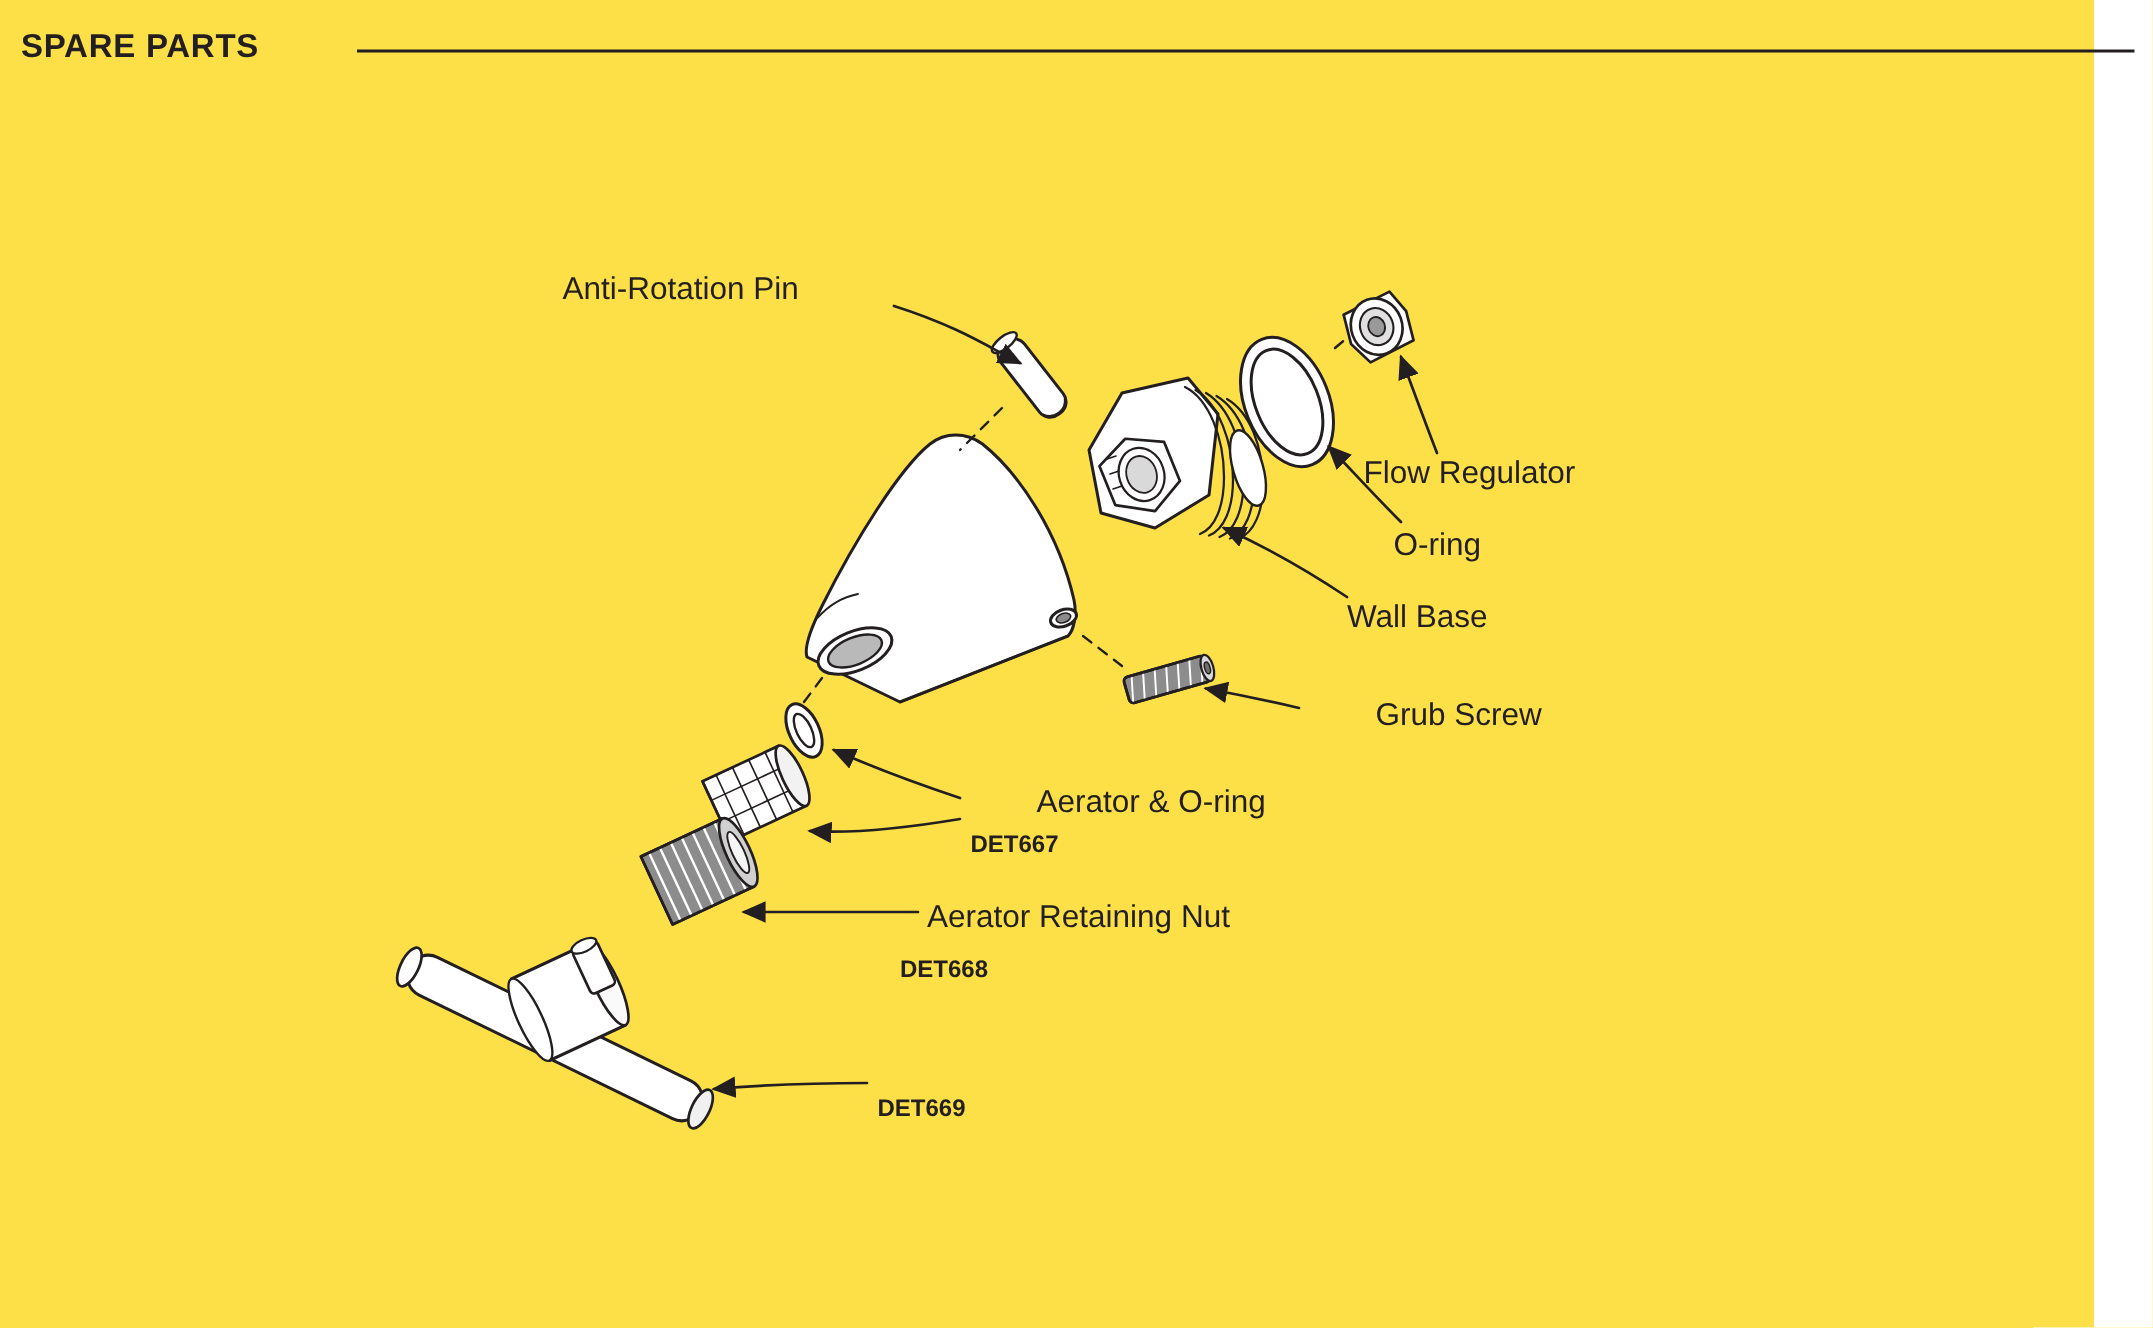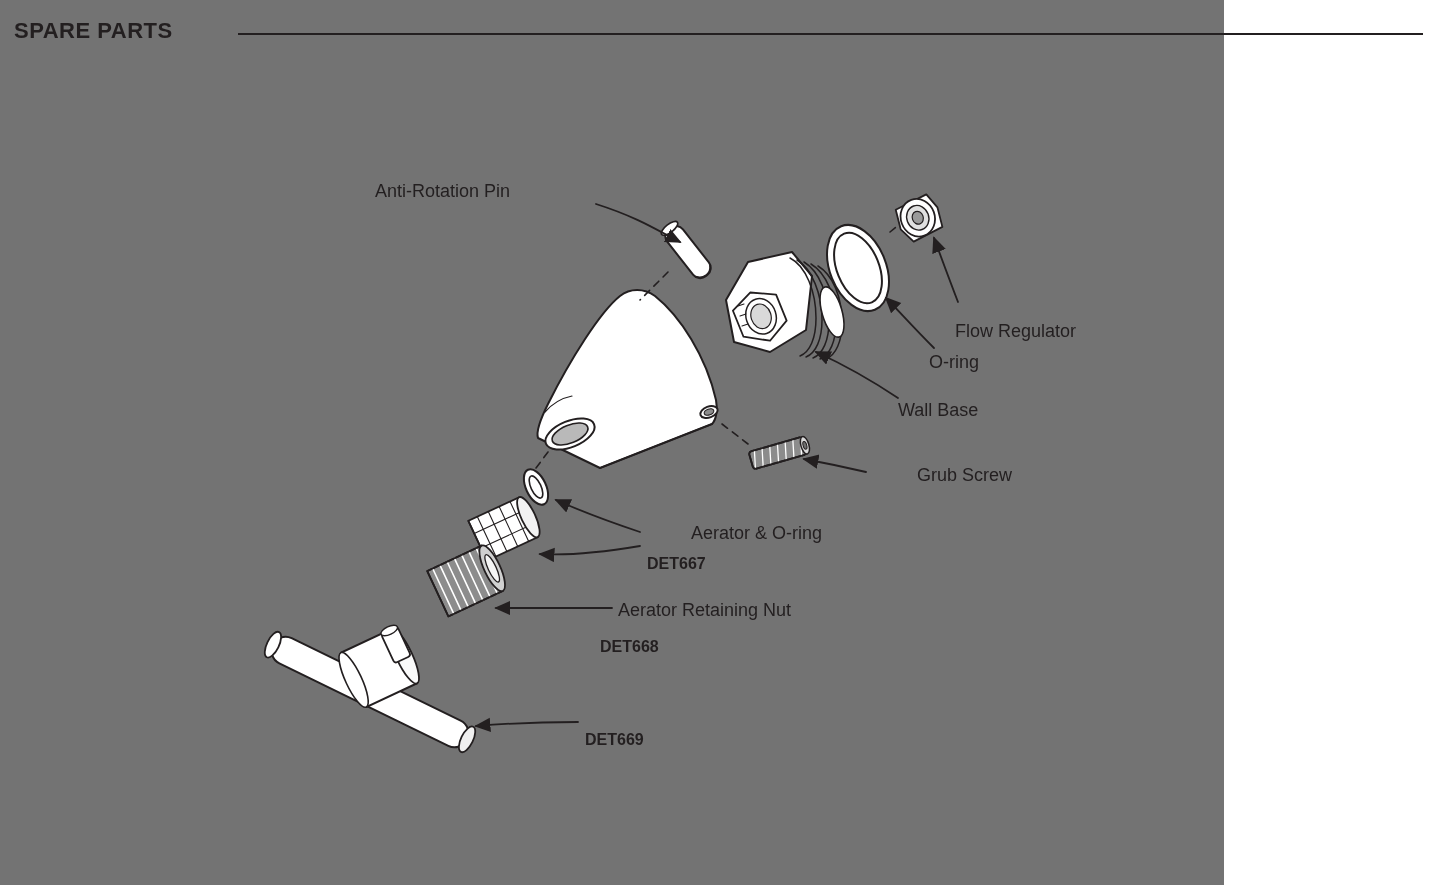--- a/index.html
+++ b/index.html
@@ -5,23 +5,23 @@
   * { box-sizing: border-box; }
   html, body {
     margin: 0; padding: 0;
     width: 1435px; height: 885px;
     background: #ffffff;
     font-family: "Liberation Sans", sans-serif;
     overflow: hidden;
   }
   #page {
     position: relative;
-    width: 1224px;
+    width: 1396px;
     height: 885px;
-    background: #737373;
+    background: #fde047;
   }
 
   
   #header-title {
     position: absolute;
     left: 14px;
     top: 18px;
     font-size: 22px;
     font-weight: bold;
     letter-spacing: 0.5px;
@@ -41,21 +41,21 @@
   #diagram {
     position: absolute;
     left: 0; top: 0;
     width: 1435px;
     height: 885px;
   }
 
   
   .label {
     position: absolute;
-    font-size: 18px;
+    font-size: 21px;
     color: #231f20;
     white-space: nowrap;
     line-height: 1.15;
   }
   .label.code {
     font-weight: bold;
     font-size: 16px;
   }
 </style>
 </head>
@@ -238,21 +238,21 @@
 
         <path d="M612 608 C 570 608, 530 608, 496 608"></path>
 
         <path d="M578 722 C 540 722, 500 724, 476 726"></path>
       </g>
     </g>
   </svg>
 
   <div class="label" style="left:375px; top:181px;">Anti-Rotation Pin</div>
 
-  <div class="label" style="left:955px; top:304px;margin-top:17px;">Flow Regulator</div>
+  <div class="label" style="left:909px; top:304px;">Flow Regulator</div>
 
   <div class="label" style="left:929px; top:352px;">O-ring</div>
 
   <div class="label" style="left:898px; top:400px;">Wall Base</div>
 
   <div class="label" style="left:873px; top:465px;margin-left:44px;">Grub Screw</div>
 
   <div class="label" style="left:647px; top:523px;margin-left:44px;">Aerator &amp; O-ring</div>
   <div class="label code" style="left:647px; top:555px;">DET667</div>
 

